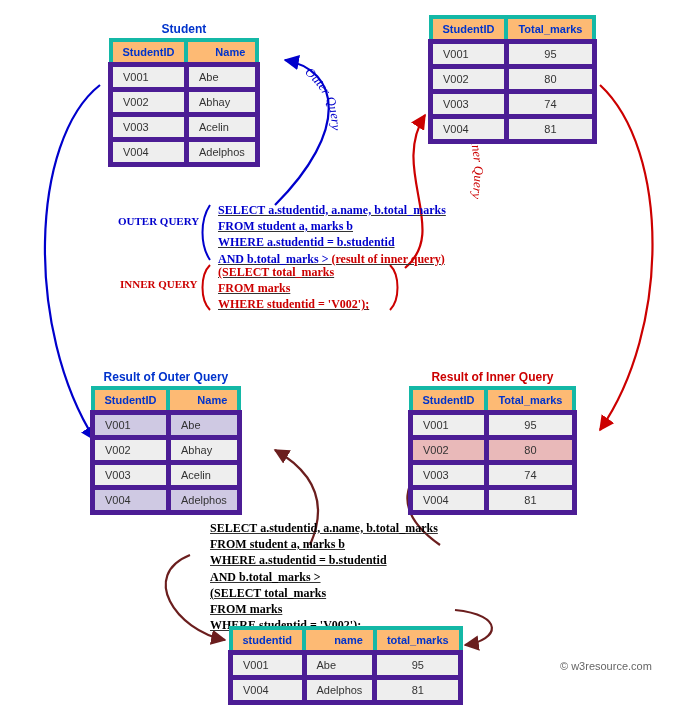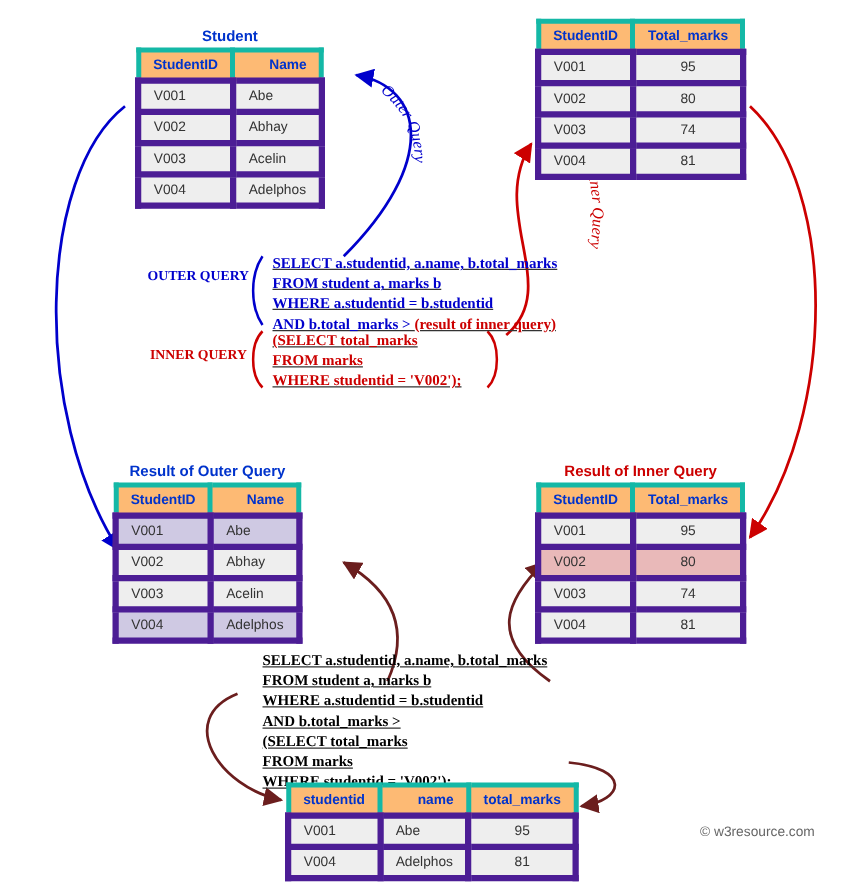--- a/index.html
+++ b/index.html
@@ -221,21 +221,21 @@
           <td>Acelin</td>
         </tr>
     <tr class="hl-purple">
           <td>V004</td>
           <td>Adelphos</td>
         </tr>
   </tbody>
     </table>
 </div>
 
-<div class="pos" style="left:428px; top:370px;">
+<div class="pos" style="left:408px; top:370px;">
   <div class="caption red">Result of Inner Query</div>
   <table class="data">
     <tbody>
         <tr>
       <th>StudentID</th>
       <th>Total_marks</th>
     </tr>
     <tr>
           <td>V001</td>
           <td class="num">95</td>

